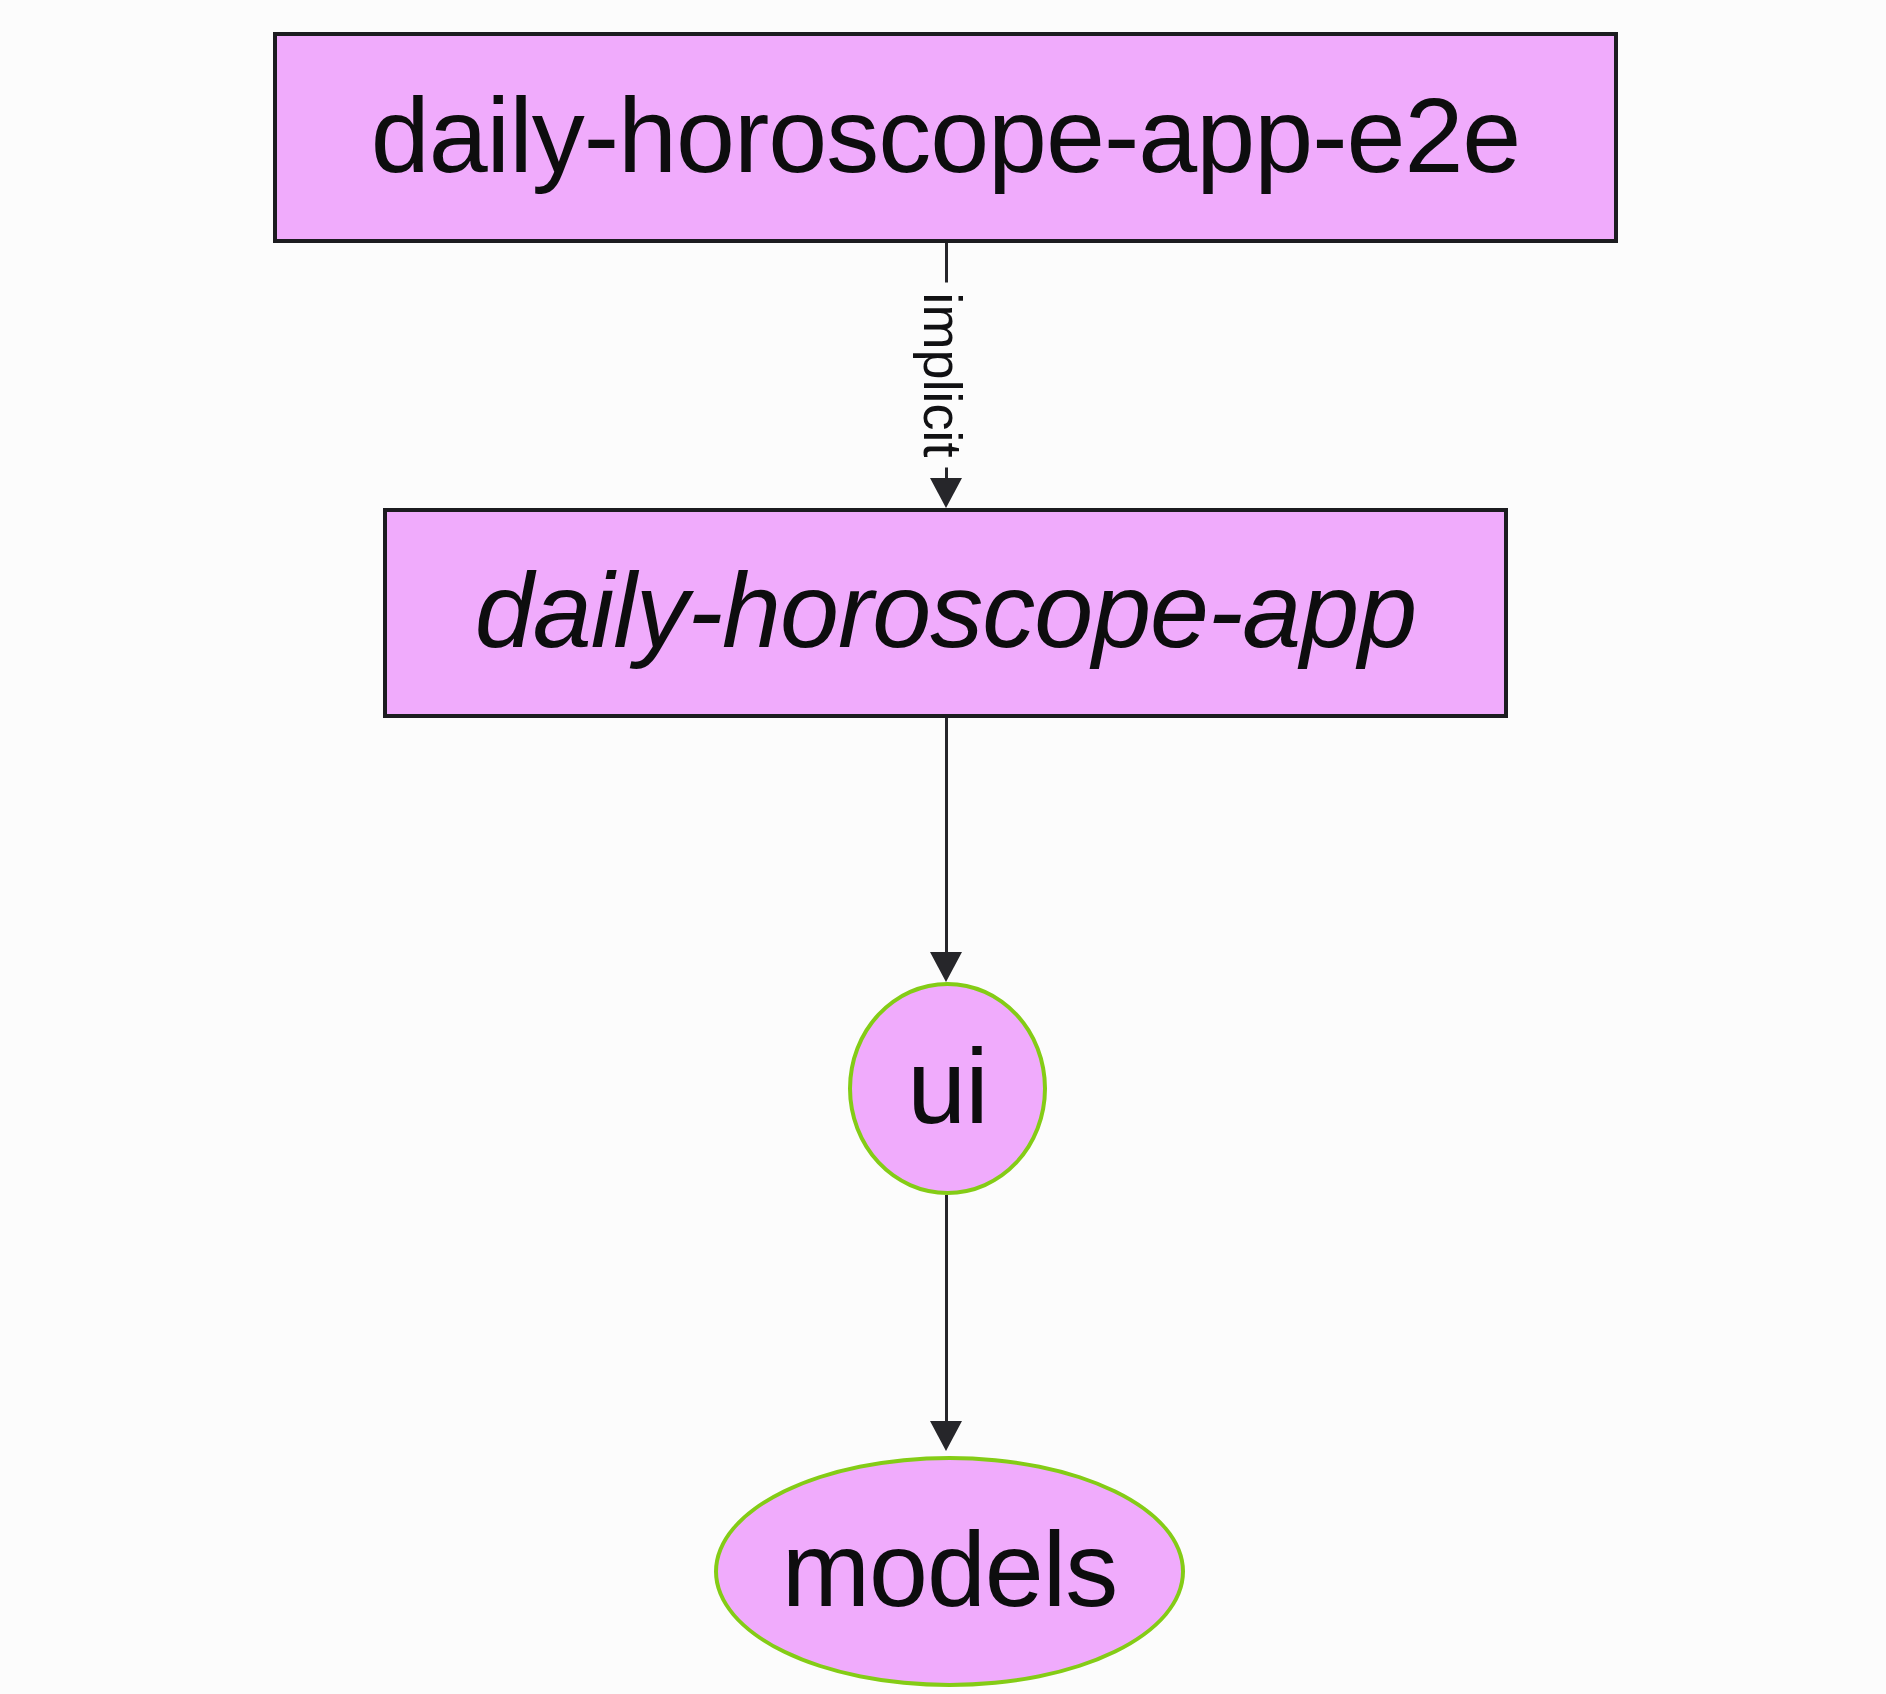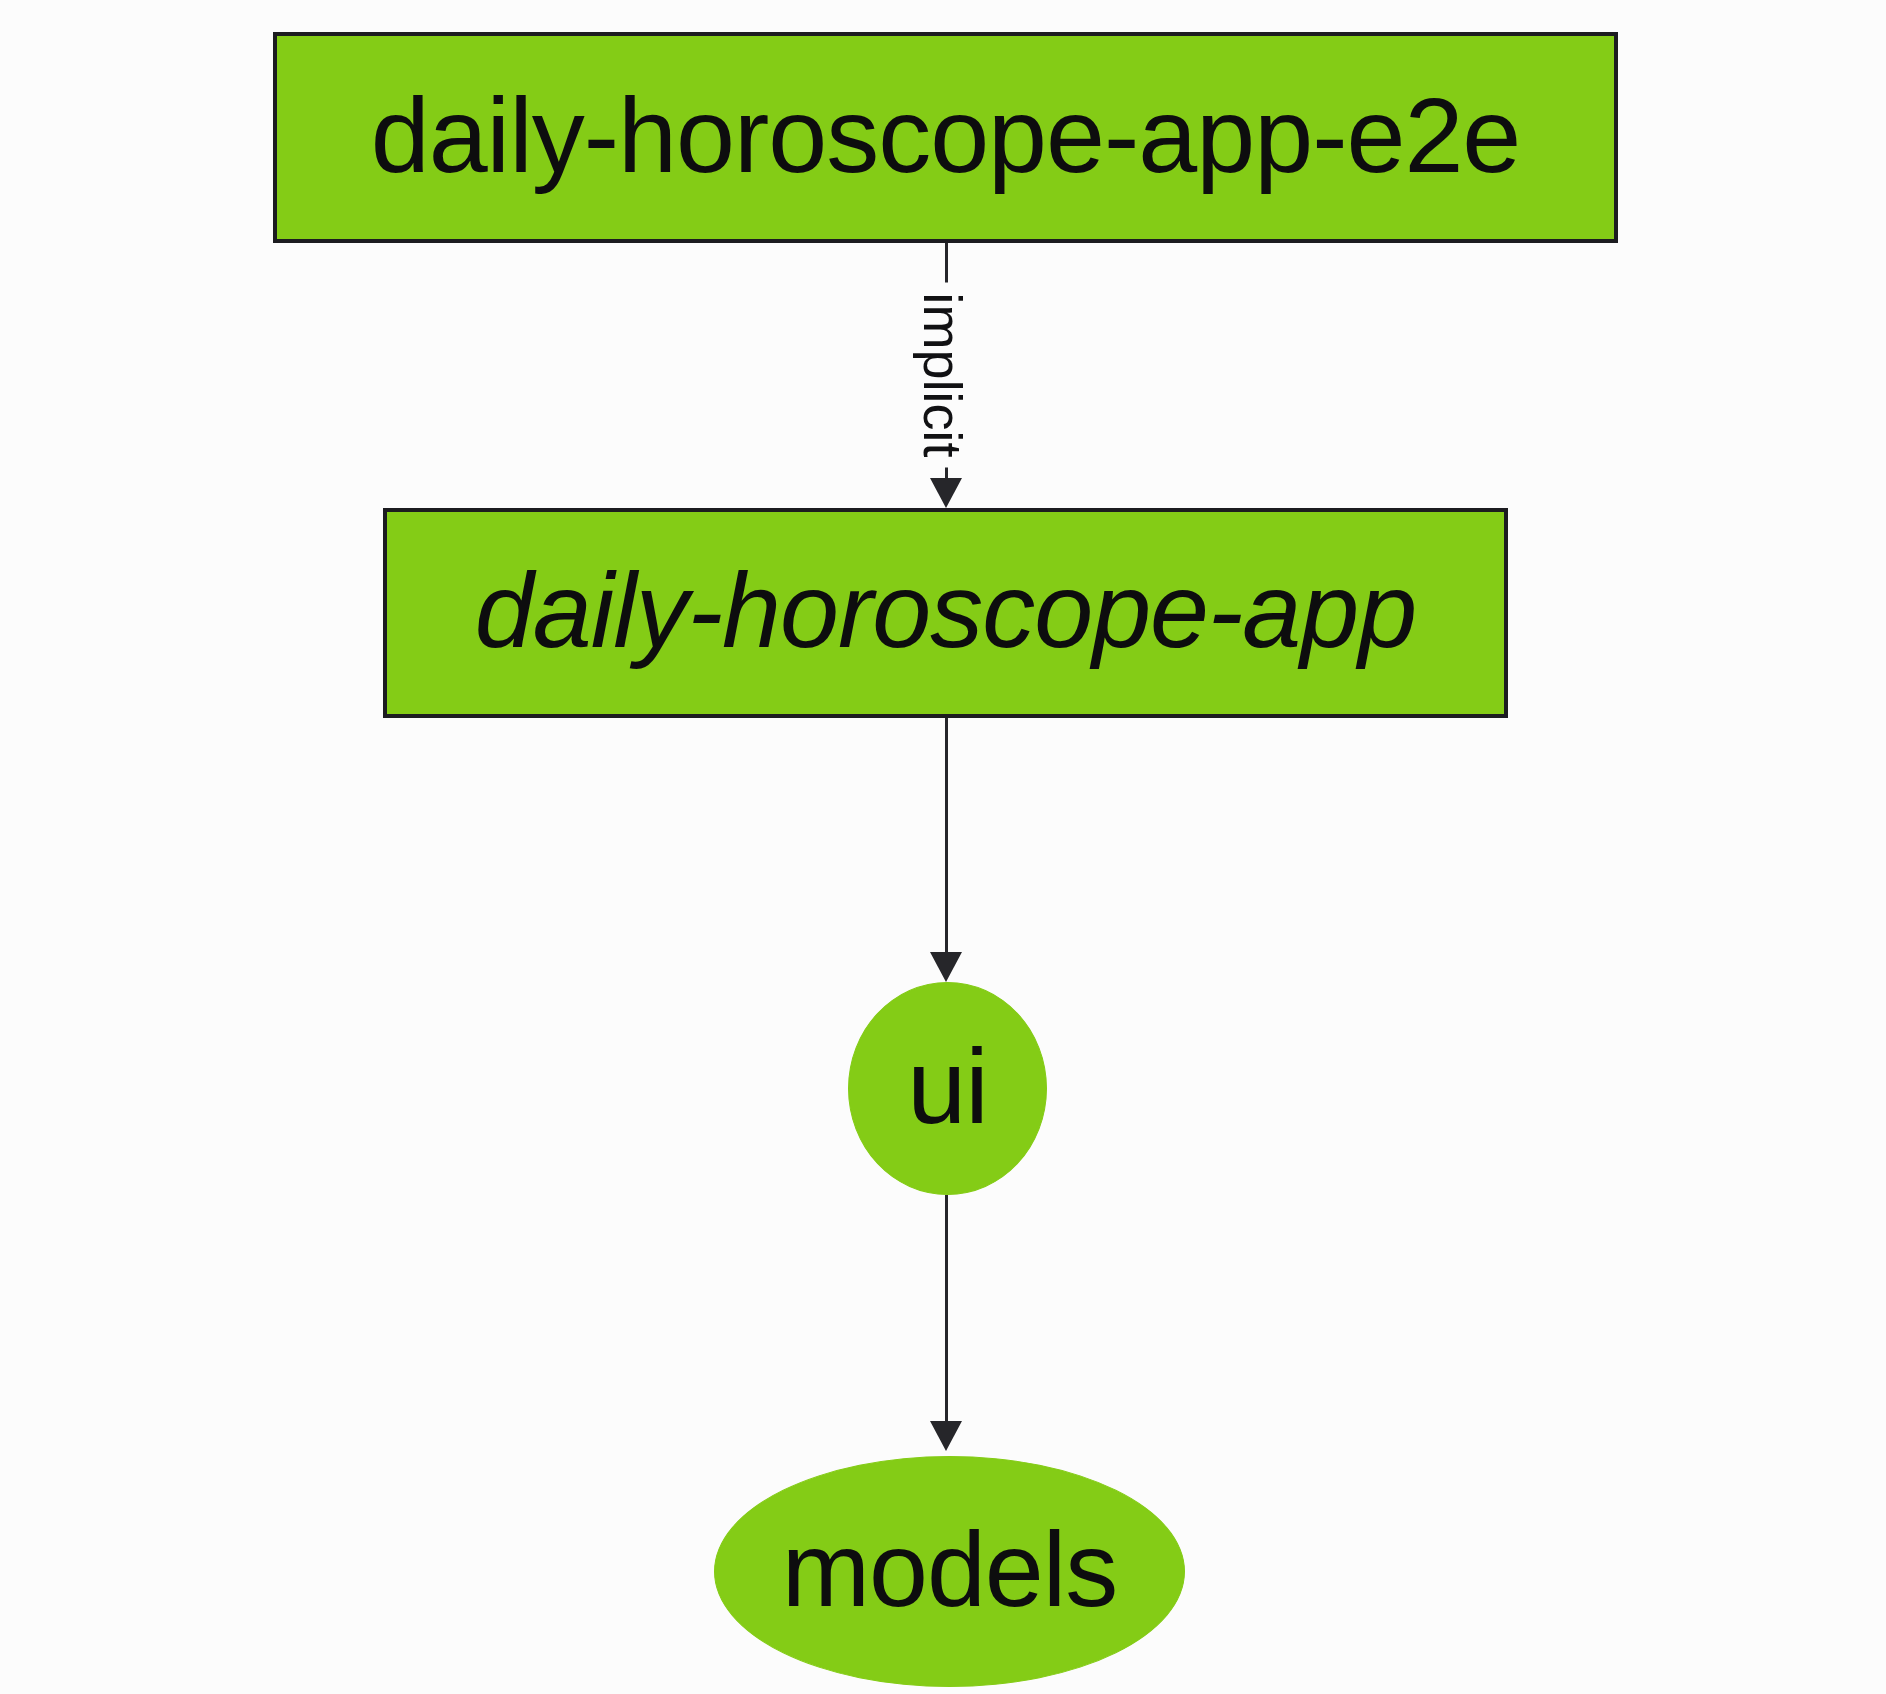--- a/index.html
+++ b/index.html
@@ -17,30 +17,30 @@
     overflow: hidden;
     color: #0d0d0e;
   }
 
   .node {
     position: absolute;
     box-sizing: border-box;
     display: flex;
     align-items: center;
     justify-content: center;
-    background: #84cc16;
+    background: #f0abfc;
     white-space: nowrap;
   }
 
   .node-rect {
     border: 4px solid #1c1c20;
   }
 
   .node-ellipse {
-    border: 1px solid #84cc16;
+    border: 4px solid #84cc16;
     border-radius: 50%;
     align-items: center;
   }
 
   .node-label {
     font-size: 106px;
     line-height: 1;
     color: #0d0d0e;
     letter-spacing: -1px;
     padding-bottom: 6px;

